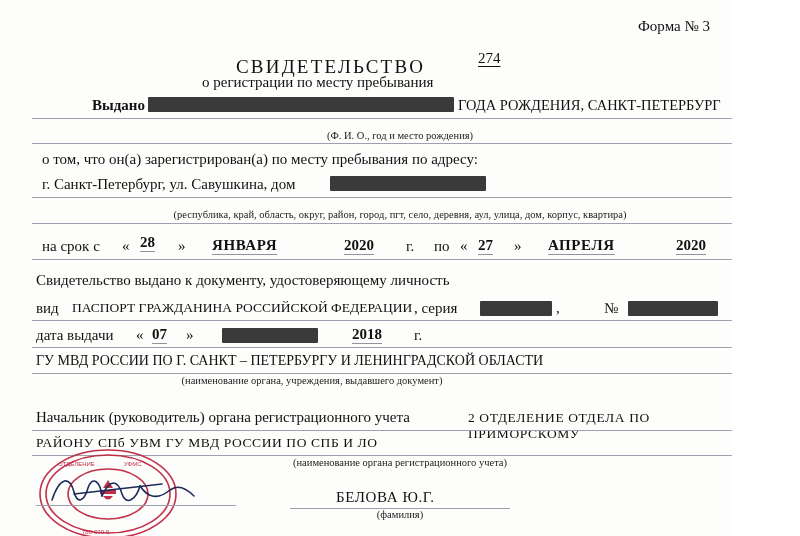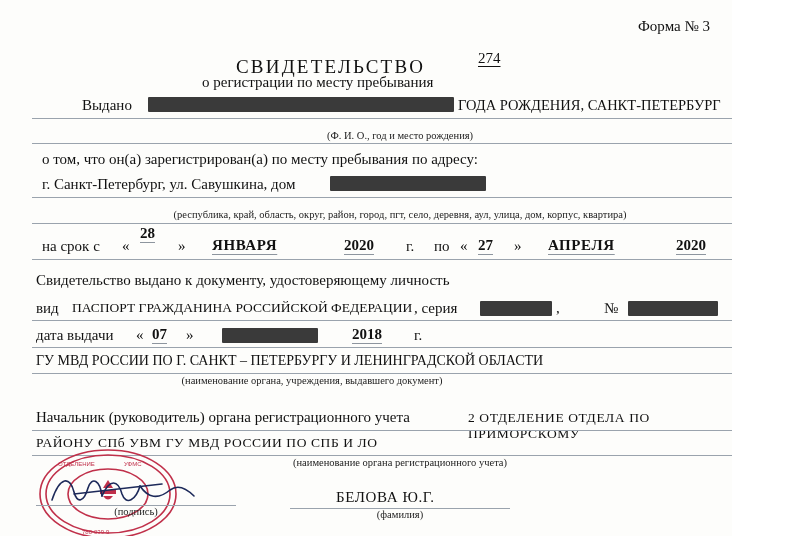--- a/index.html
+++ b/index.html
@@ -81,40 +81,40 @@
 <body>
 
 <div id="page">
 
   <div class="abs form-no">Форма № 3</div>
 
   <div class="abs title">СВИДЕТЕЛЬСТВО</div>
   <div class="abs title-num">274</div>
   <div class="abs subtitle">о регистрации по месту пребывания</div>
 
-  <div class="abs lbl" style="top:97px; left:82px;">Выдано</div>
+  <div class="abs lbl" style="top:97px; left:92px;font-weight:bold;">Выдано</div>
   <div class="abs redact" style="top:97px; left:148px; width:306px;"></div>
   <div class="abs lbl" style="top:97px; left:458px; font-size:14.5px;">ГОДА РОЖДЕНИЯ, САНКТ-ПЕТЕРБУРГ</div>
   <div class="abs rule" style="top:118px; left:32px; width:736px;"></div>
 
   <div class="abs rule" style="top:143px; left:32px; width:736px;"></div>
   <div class="abs small-cap" style="top:130px; left:32px; width:736px;">(Ф. И. О., год и место рождения)</div>
 
   <div class="abs lbl" style="top:151px; left:42px;">о том, что он(а) зарегистрирован(а) по месту пребывания по адресу:</div>
 
   <div class="abs lbl" style="top:176px; left:42px;">г. Санкт-Петербург, ул. Савушкина, дом</div>
   <div class="abs redact" style="top:176px; left:330px; width:156px;"></div>
   <div class="abs rule" style="top:197px; left:32px; width:736px;"></div>
 
   <div class="abs small-cap" style="top:209px; left:32px; width:736px;">(республика, край, область, округ, район, город, пгт, село, деревня, аул, улица, дом, корпус, квартира)</div>
   <div class="abs rule" style="top:223px; left:32px; width:736px;"></div>
 
   <div class="abs lbl" style="top:238px; left:42px;">на срок с</div>
   <div class="abs lbl" style="top:238px; left:122px;">«</div>
-  <div class="abs lbl bold-ul" style="top:225px; left:140px;">28</div>
+  <div class="abs lbl bold-ul" style="top:234px; left:140px;">28</div>
   <div class="abs lbl" style="top:238px; left:178px;">»</div>
   <div class="abs lbl bold-ul spaced" style="top:237px; left:212px;">ЯНВАРЯ</div>
   <div class="abs lbl bold-ul" style="top:237px; left:344px;">2020</div>
   <div class="abs lbl" style="top:238px; left:406px;">г.</div>
   <div class="abs lbl" style="top:238px; left:434px;">по</div>
   <div class="abs lbl" style="top:238px; left:460px;">«</div>
   <div class="abs lbl bold-ul" style="top:237px; left:478px;">27</div>
   <div class="abs lbl" style="top:238px; left:514px;">»</div>
   <div class="abs lbl bold-ul spaced" style="top:237px; left:548px;">АПРЕЛЯ</div>
   <div class="abs lbl bold-ul" style="top:237px; left:676px;">2020</div>
@@ -176,19 +176,18 @@
     <svg width="170" height="44" viewBox="0 0 170 44">
       <g fill="none" stroke="#1d2a5a" stroke-width="1.6" stroke-linecap="round">
         <path d="M8 30 C 16 6, 26 6, 30 22 C 33 34, 40 32, 44 18 C 48 6, 56 10, 58 26"></path>
         <path d="M58 26 C 66 8, 74 10, 78 24 C 82 36, 92 30, 96 16"></path>
         <path d="M96 16 C 104 28, 114 30, 126 20 C 134 14, 142 18, 150 26"></path>
         <path d="M30 24 L 118 14"></path>
       </g>
     </svg>
   </div>
   <div class="abs rule" style="top:505px; left:36px; width:200px;"></div>
-  <div class="abs small-cap" style="top:506px; left:36px; width:200px;">(подпись)</div>
 
   <div class="abs lbl spaced" style="top:489px; left:336px;">БЕЛОВА Ю.Г.</div>
   <div class="abs rule" style="top:508px; left:290px; width:220px;"></div>
   <div class="abs small-cap" style="top:509px; left:290px; width:220px;">(фамилия)</div>
 
 </div>
 
 </body></html>

